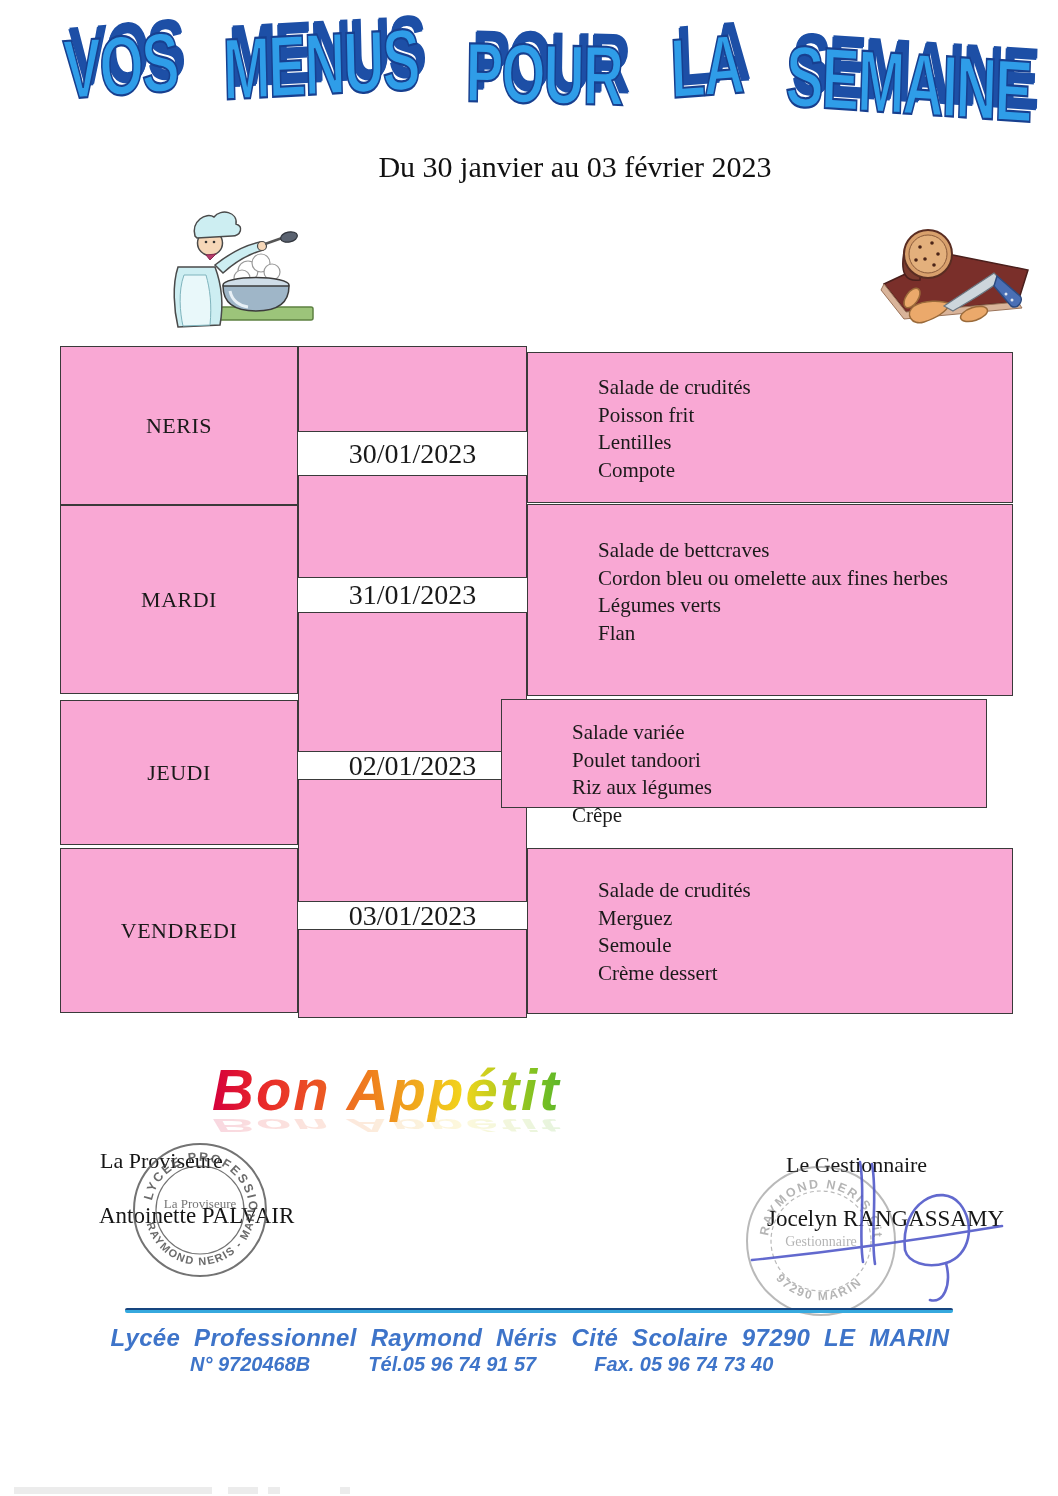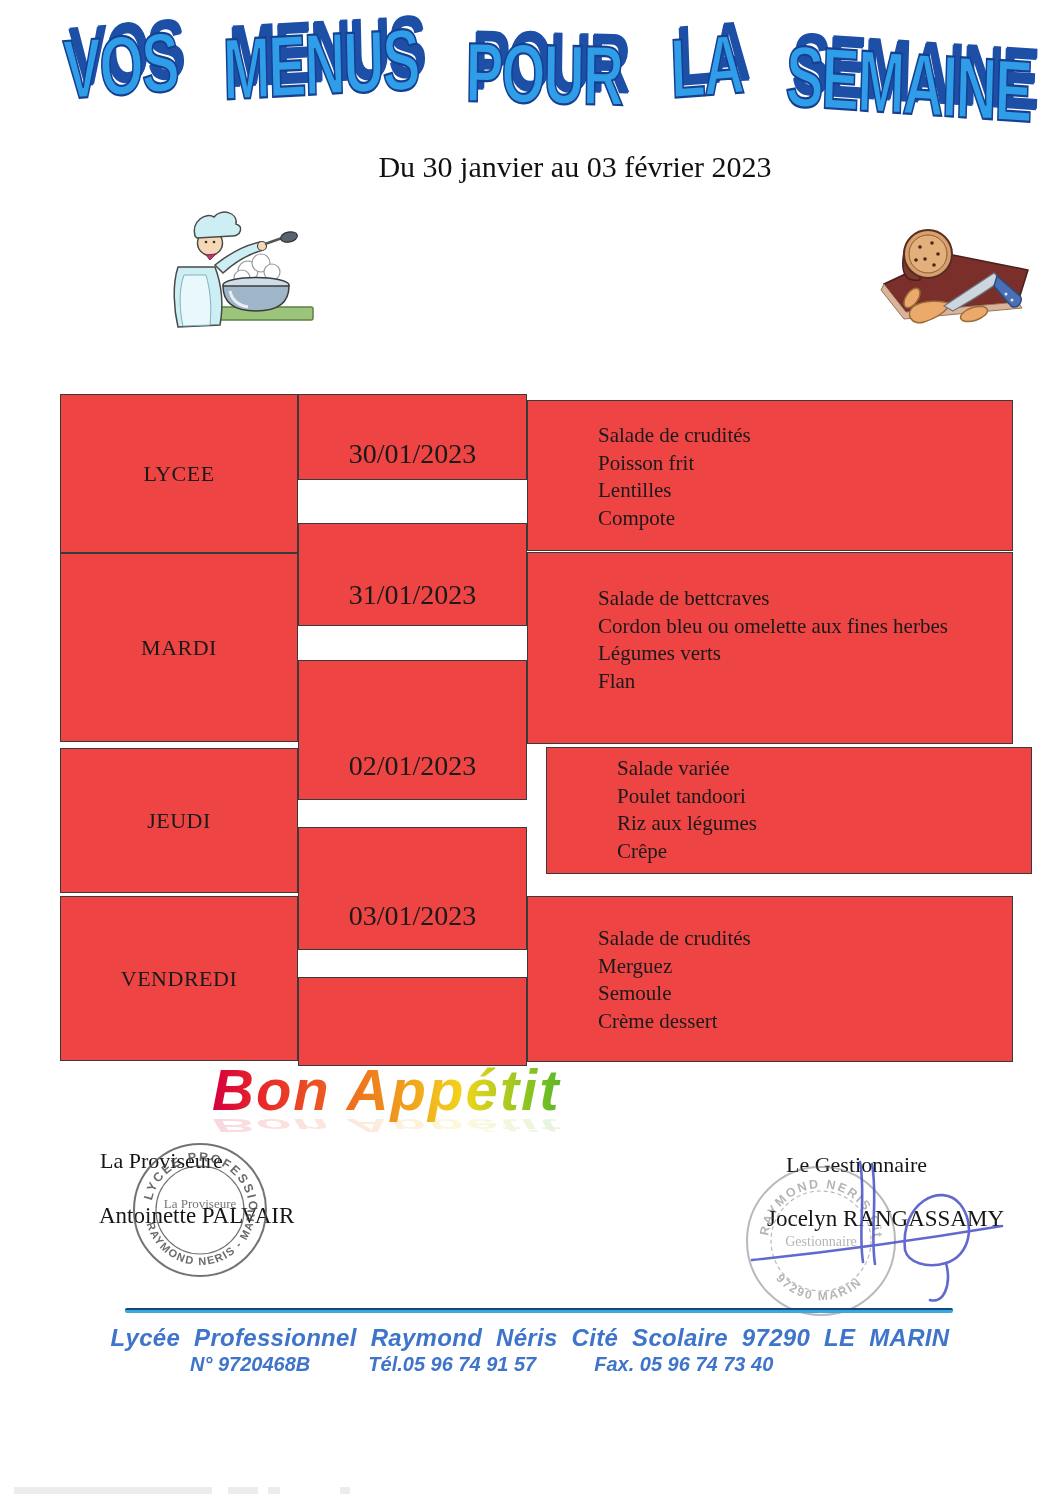--- a/index.html
+++ b/index.html
@@ -16,21 +16,21 @@
   .tw0{transform:scale(.98,1.45) rotate(-3deg);transform-origin:left top;display:inline-block;margin-top:14px;}
   .tw1{transform:scale(.98,1.5) rotate(-2deg);transform-origin:left top;display:inline-block;margin-top:12px;}
   .tw2{transform:scale(.98,1.45) rotate(1deg);transform-origin:left top;display:inline-block;margin-top:16px;}
   .tw3{transform:scale(.98,1.45) rotate(-3deg);transform-origin:left top;display:inline-block;margin-top:13px;}
   .tw4{transform:scale(.98,1.5) rotate(2.5deg);transform-origin:left top;display:inline-block;margin-top:18px;}
 
   .subtitle{position:absolute;left:90px;top:150px;width:970px;text-align:center;
             font-size:30px;color:#111;}
 
   
-  .cell{position:absolute;box-sizing:border-box;border:1.5px solid #3a3a3a;background:#ef4444;margin-top:48px;}
+  .cell{position:absolute;box-sizing:border-box;border:1.5px solid #3a3a3a;background:#f9a8d4;}
   .dayc{display:flex;align-items:center;justify-content:center;font-size:22px;letter-spacing:.5px;}
   .datec{position:absolute;box-sizing:border-box;display:flex;align-items:center;justify-content:center;
          font-size:28px;}
   .rbox{padding:21px 8px 0 70px;font-size:21px;line-height:27.5px;}
   .rbox div{white-space:nowrap;}
 
   
   .bonapp{position:absolute;left:212px;top:1056px;width:680px;
           font-family:"Liberation Sans", sans-serif;font-style:italic;font-weight:bold;
           font-size:58px;letter-spacing:2px;white-space:nowrap;
@@ -110,21 +110,21 @@
     <path d="M38 90 C 28 98, 36 110, 48 106 C 60 102, 70 96, 74 88 C 66 84, 48 84, 38 90 Z" fill="#eba96b" stroke="#9a6a3a" stroke-width="1.5"></path>
     <ellipse cx="36" cy="82" rx="11" ry="6" fill="#eba96b" stroke="#9a6a3a" stroke-width="1.5" transform="rotate(-55 36 82)"></ellipse>
     <ellipse cx="98" cy="98" rx="14" ry="6.5" fill="#eba96b" stroke="#9a6a3a" stroke-width="1.5" transform="rotate(-18 98 98)"></ellipse>
     <path d="M68 90 L118 57 L125 64 C 112 75, 92 86, 77 95 Z" fill="#cdd6dc" stroke="#6b7680" stroke-width="1.2"></path>
     <path d="M121 60 L144 80 C 148 84, 142 94, 135 90 L118 70 Z" fill="#4a6fb5" stroke="#2c4a80" stroke-width="1.5"></path>
     <circle cx="130" cy="78" r="1.5" fill="#dfe6ef"></circle>
       <circle cx="136" cy="84" r="1.5" fill="#dfe6ef"></circle>
   </svg>
 
   <div class="cell dayc" style="left:60px;top:346px;width:238px;height:159px;">
-    <span>LYCEE</span>
+    <span>NERIS</span>
     </div>
   <div class="cell dayc" style="left:60px;top:505px;width:238px;height:189px;">
     <span>MARDI</span>
     </div>
   <div class="cell dayc" style="left:60px;top:700px;width:238px;height:145px;">
     <span>JEUDI</span>
     </div>
   <div class="cell dayc" style="left:60px;top:848px;width:238px;height:165px;">
     <span>VENDREDI</span>
     </div>
@@ -145,21 +145,21 @@
     <div>Poisson frit</div>
     <div>Lentilles</div>
     <div>Compote</div>
   </div>
   <div class="cell rbox" style="left:527px;top:504px;width:486px;height:192px;padding-top:32px;">
     <div>Salade de bettcraves</div>
     <div>Cordon bleu ou omelette aux fines herbes</div>
     <div>Légumes verts</div>
     <div>Flan</div>
   </div>
-  <div class="cell rbox" style="left:546px;top:699px;width:486px;height:127px;padding-top:7px;">
+  <div class="cell rbox" style="left:501px;top:699px;width:486px;height:109px;padding-top:19px;">
     <div>Salade variée</div>
     <div>Poulet tandoori</div>
     <div>Riz aux légumes</div>
     <div>Crêpe</div>
   </div>
   <div class="cell rbox" style="left:527px;top:848px;width:486px;height:166px;padding-top:28px;">
     <div>Salade de crudités</div>
     <div>Merguez</div>
     <div>Semoule</div>
     <div>Crème dessert</div>

